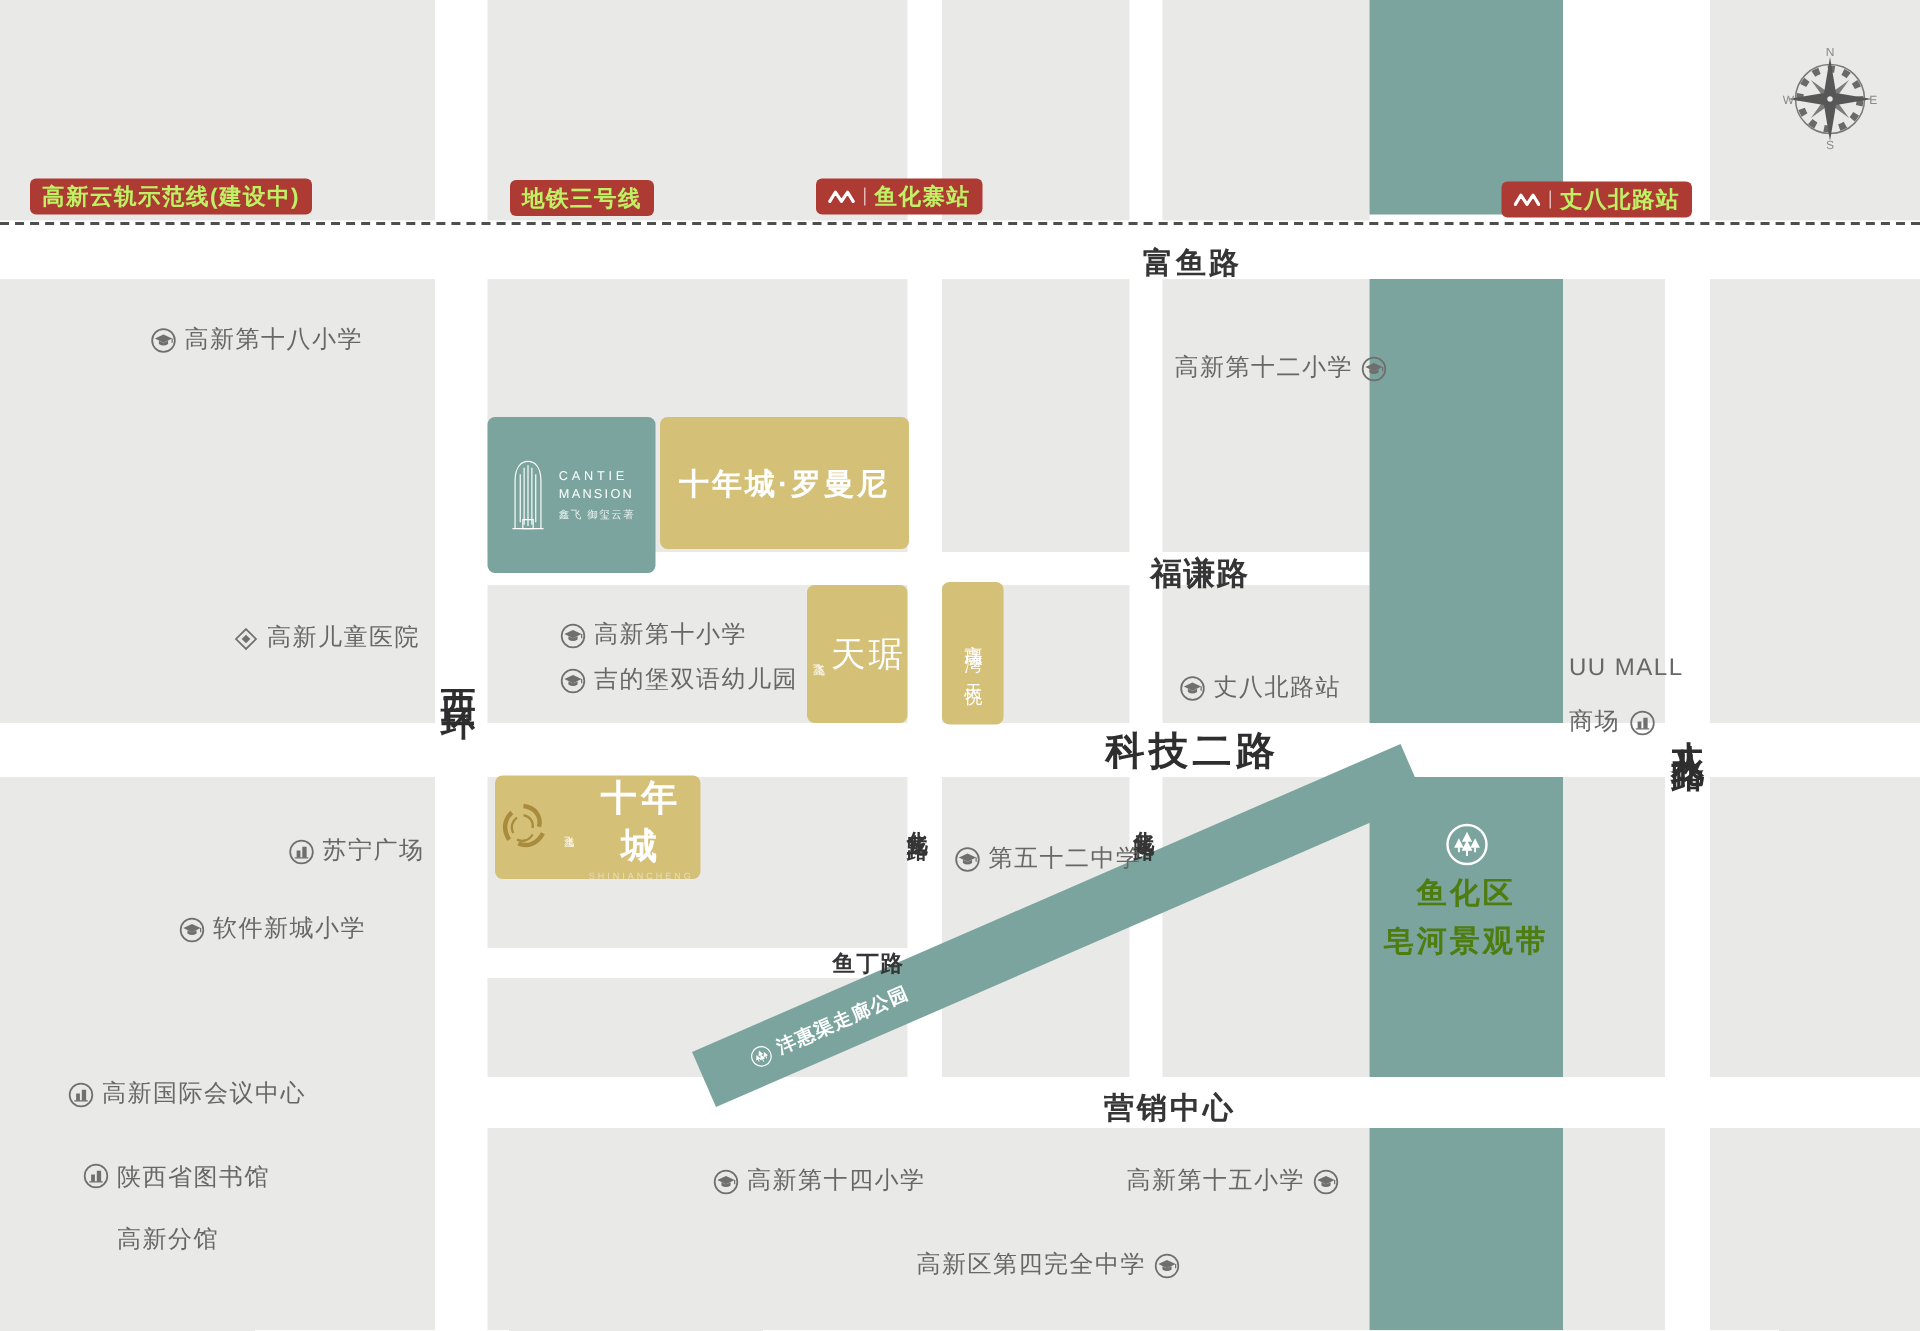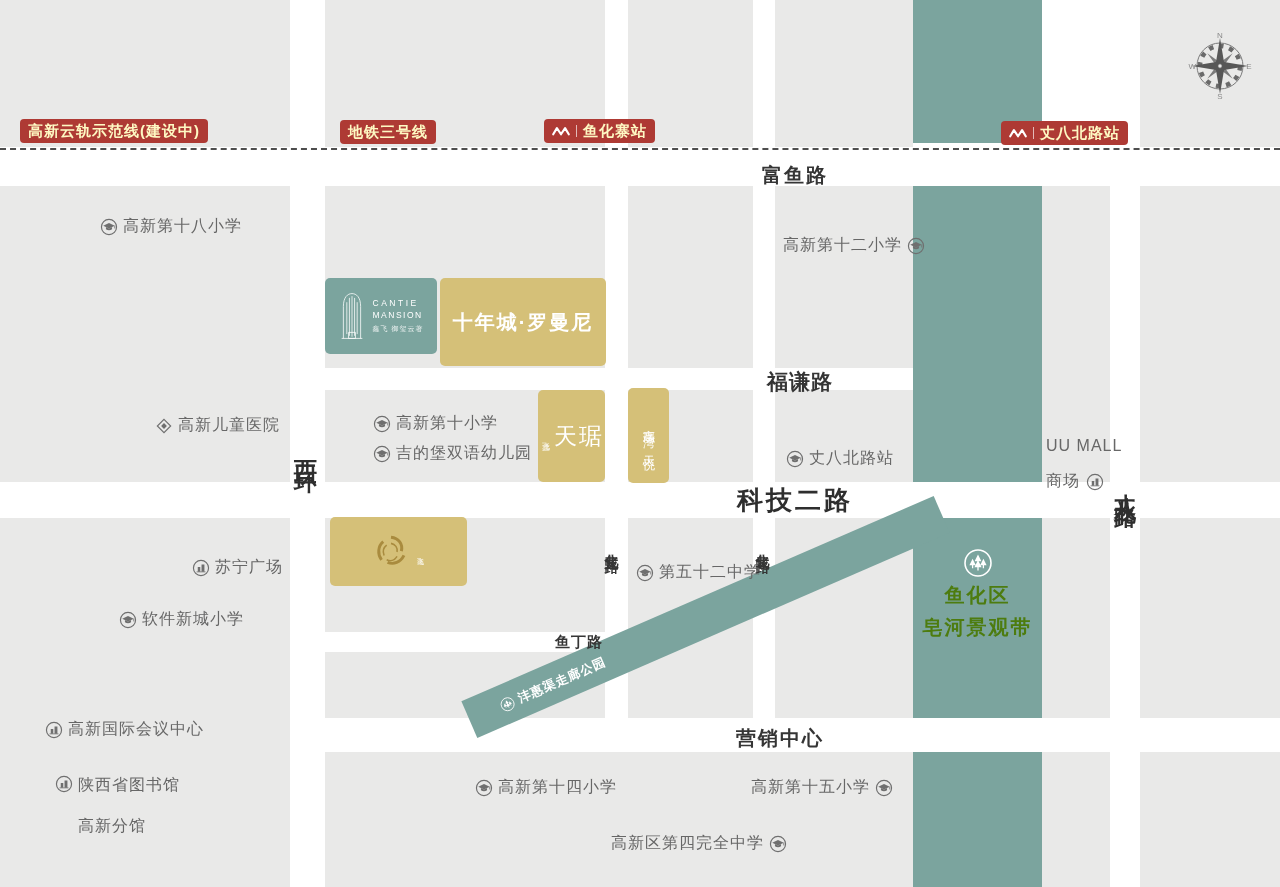--- a/index.html
+++ b/index.html
@@ -5,21 +5,21 @@
   html,body{margin:0;padding:0;background:#ffffff;}
   #map{position:relative;width:1280px;height:887px;background:#ffffff;overflow:hidden;
        font-family:"Liberation Sans","DejaVu Sans",sans-serif;}
   .block{position:absolute;background:#e9e9e8;z-index:0;}
   .tealseg{position:absolute;background:#7ba49e;z-index:1;}
   .diag{position:absolute;left:448px;top:597px;width:515px;height:40px;background:#7ba49e;
         transform:rotate(-23.5deg);z-index:1;}
   .dashline{position:absolute;left:0;top:148px;width:1280px;height:0;
         border-top:2px dashed #4e4e4e;z-index:2;}
   .badge{position:absolute;display:flex;align-items:center;height:24px;padding:0 8px;
-        background:#ae3a34;color:#fef9c3;border-radius:4px;font-size:15px;font-weight:bold;
+        background:#ae3a34;color:#bef264;border-radius:4px;font-size:15px;font-weight:bold;
         letter-spacing:1px;z-index:4;white-space:nowrap;}
   .badge .micon{display:flex;align-items:center;color:#fff;padding-right:6px;margin-right:6px;
         border-right:1px solid rgba(255,255,255,.65);}
   .rlabel{position:absolute;color:#353535;font-weight:bold;z-index:3;white-space:nowrap;}
   .vtext{writing-mode:vertical-rl;text-orientation:upright;}
   .landmark{position:absolute;display:flex;align-items:center;gap:5px;color:#676767;
         font-size:16px;letter-spacing:1px;z-index:3;white-space:nowrap;}
   .lmicon{display:flex;color:#6f6f6f;flex:0 0 auto;}
   .proj{position:absolute;background:#d5c078;border-radius:5px;z-index:3;color:#fff;
         display:flex;align-items:center;justify-content:center;}
@@ -300,21 +300,21 @@
   <div class="fenghui">
     <span class="lmicon">
         <svg width="15" height="15" style="color:#fff">
           <use href="#i-park"></use>
         </svg>
       </span>
     <span>沣惠渠走廊公园</span>
   </div>
 
 
-  <div class="proj tealproj" style="left:325px;top:278px;width:112px;height:76px;gap:8px">
+  <div class="proj tealproj" style="left:325px;top:278px;width:112px;height:104px;gap:8px">
     <span>
         <svg width="26" height="50" style="color:#fff">
           <use href="#i-arch"></use>
         </svg>
       </span>
     <span style="text-align:left">
       <span style="display:block;font-size:8.5px;letter-spacing:2.5px">CANTIE</span>
       <span style="display:block;font-size:8.5px;letter-spacing:1.5px;margin-top:2px">MANSION</span>
       <span class="tiny" style="display:block;font-size:7px;letter-spacing:1px;margin-top:4px">鑫飞 御玺云著</span>
     </span>
@@ -333,20 +333,24 @@
     <span class="vtext" style="font-size:12px;letter-spacing:3px">高璟湾 天悦</span>
   </div>
 
   <div class="proj" style="left:330px;top:517px;width:137px;height:69px;gap:5px">
     <span>
         <svg width="38" height="38" style="color:#a98b3e">
           <use href="#i-swirl"></use>
         </svg>
       </span>
     <span class="vtext tiny" style="font-size:7px">鑫飞</span>
+    <span style="text-align:center">
+      <span style="display:block;font-size:24px;font-weight:bold;letter-spacing:3px">十年城</span>
+      <span style="display:block;font-size:6px;letter-spacing:2px;opacity:.45;margin-top:2px">SHINIANCHENG</span>
+    </span>
   </div>
 
 
   <div class="compass">
     <svg width="68" height="68" viewBox="0 0 68 68">
       <circle cx="34" cy="34" r="23" fill="none" stroke="#7a7a7a" stroke-width="1"></circle>
       <circle cx="34" cy="34" r="20" fill="none" stroke="#6a6a6a" stroke-width="4.5" stroke-dasharray="4.5 5.8"></circle>
       <path d="M34,16 L36.5,31.5 L52,34 L36.5,36.5 L34,52 L31.5,36.5 L16,34 L31.5,31.5 Z" fill="#7c7c7c" transform="rotate(45 34 34)"></path>
       <path d="M34,6 L38,30 L62,34 L38,38 L34,62 L30,38 L6,34 L30,30 Z" fill="#575757"></path>
       <circle cx="34" cy="34" r="2.2" fill="#e9e9e8" stroke="#555" stroke-width="0.8"></circle>

